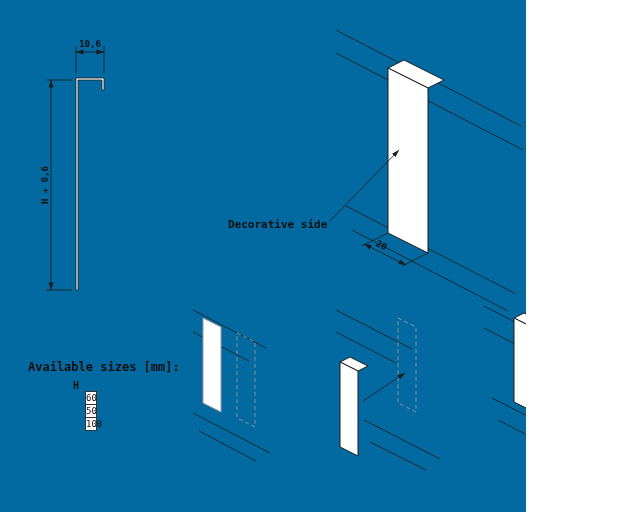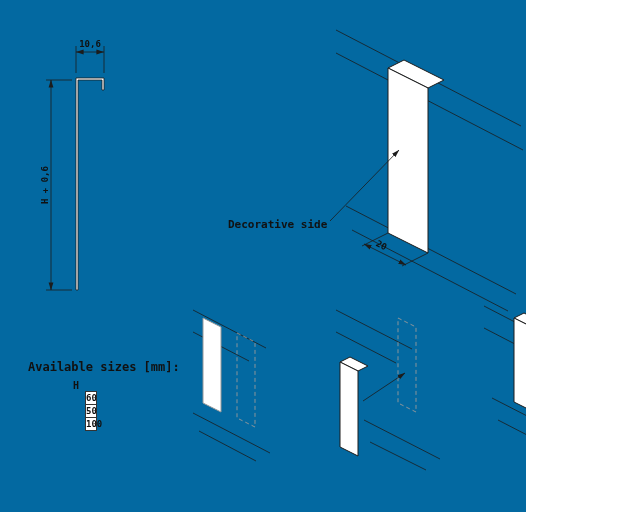--- a/index.html
+++ b/index.html
@@ -19,21 +19,21 @@
   .sizes-heading{
     font-family:"DejaVu Sans Mono",monospace;font-size:12px;font-weight:bold;
     color:#111111;white-space:nowrap;
   }
   .sizes-table{width:42px;margin-left:27px;margin-top:5px;}
   .sizes-header{
     font-family:"DejaVu Sans Mono",monospace;font-size:10px;font-weight:bold;
     color:#111111;text-align:center;height:13px;line-height:13px;
   }
   .size-cell{
-    font-family:"DejaVu Sans Mono",monospace;font-size:9px;font-weight:bold;
+    font-family:"DejaVu Sans Mono",monospace;font-size:9px;font-weight:normal;
     color:#111111;text-align:center;height:12px;line-height:12px;
     border:1px solid #333333;margin-top:-1px;background:#ffffff;margin-left:30px;
   }
   .size-cell:first-of-type{margin-top:0;}
 </style>
 </head>
 <body>
 
 <div class="canvas">
 

